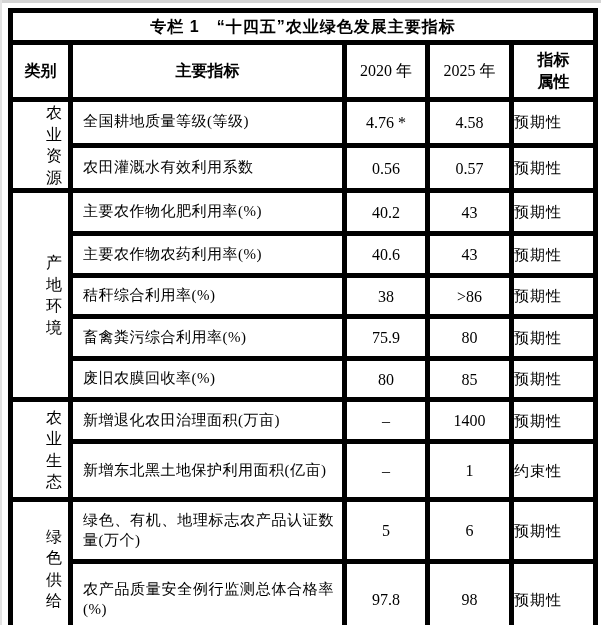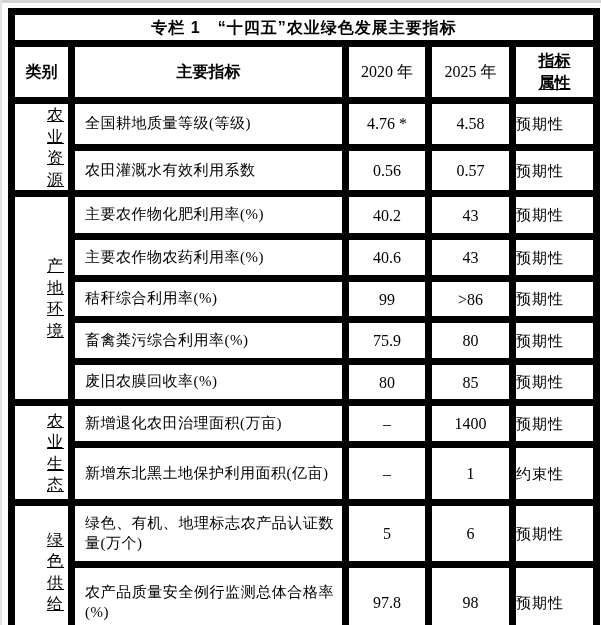--- a/index.html
+++ b/index.html
@@ -8,37 +8,37 @@
     font-family:"Liberation Serif","DejaVu Serif",serif;color:#000;
     overflow:hidden;
   }
   .edge-top{position:absolute;left:0;top:0;width:601px;height:3px;background:#d4d4d4;}
   .edge-left{position:absolute;left:0;top:0;width:2px;height:625px;background:#e2e2e2;}
   table.indicators{
     position:absolute;left:8px;top:8px;width:585px;
     border-collapse:collapse;table-layout:fixed;
     border:2px solid #000;
   }
-  td{border:7px solid #000000;padding:0;vertical-align:middle;font-size:16px;line-height:1.35;}
+  td{border:5px solid #000000;padding:0;vertical-align:middle;font-size:16px;line-height:1.35;}
   td.title{
     text-align:center;font-family:"Liberation Sans","DejaVu Sans",sans-serif;
     font-weight:700;font-size:16px;letter-spacing:1px;
   }
   td.head{
     text-align:center;font-family:"Liberation Sans","DejaVu Sans",sans-serif;
     font-weight:700;font-size:16px;
   }
   td.head-year{text-align:center;font-family:"Liberation Serif","DejaVu Serif",serif;font-weight:400;font-size:16px;}
   td.cat{text-align:center;font-size:16px;letter-spacing:1px;padding-left:28px;}
   td.ind{
     text-align:justify;padding:1px 8px 3px 10px;font-size:15px;letter-spacing:0.5px;font-family:Liberation Serif, serif;
   }
   td.num{text-align:center;font-size:16px;}
   td.attr{text-align:left;font-size:15px;letter-spacing:1px;}
-  .pre{white-space:pre-line;text-decoration:underline;}
+  .pre{white-space:pre-line;}
   .h32{height:32px}.h57{height:57px}.h41{height:41px}.h42{height:42px}
   .h43{height:43px}.h58{height:58px}.h62{height:62px}.h64{height:76px}
 </style>
 </head>
 <body>
 
 <div class="edge-top"></div>
 <div class="edge-left"></div>
 
 <table class="indicators">
@@ -88,21 +88,21 @@
     <td class="attr">预期性</td>
   </tr>
   <tr class="h42">
     <td class="ind">主要农作物农药利用率(%)</td>
     <td class="num">40.6</td>
     <td class="num">43</td>
     <td class="attr">预期性</td>
   </tr>
   <tr class="h41">
     <td class="ind">秸秆综合利用率(%)</td>
-    <td class="num">99</td>
+    <td class="num">38</td>
     <td class="num">&gt;86</td>
     <td class="attr">预期性</td>
   </tr>
   <tr class="h42">
     <td class="ind">畜禽粪污综合利用率(%)</td>
     <td class="num">75.9</td>
     <td class="num">80</td>
     <td class="attr">预期性</td>
   </tr>
   <tr class="h41">

